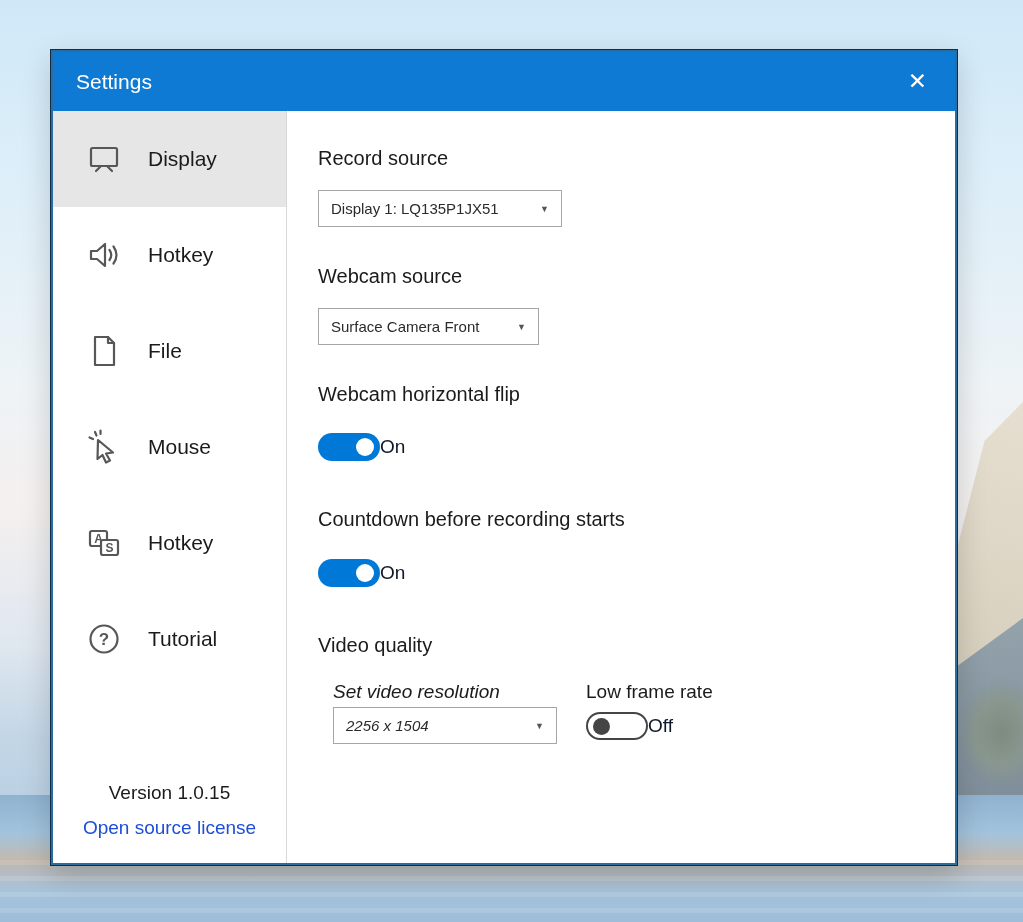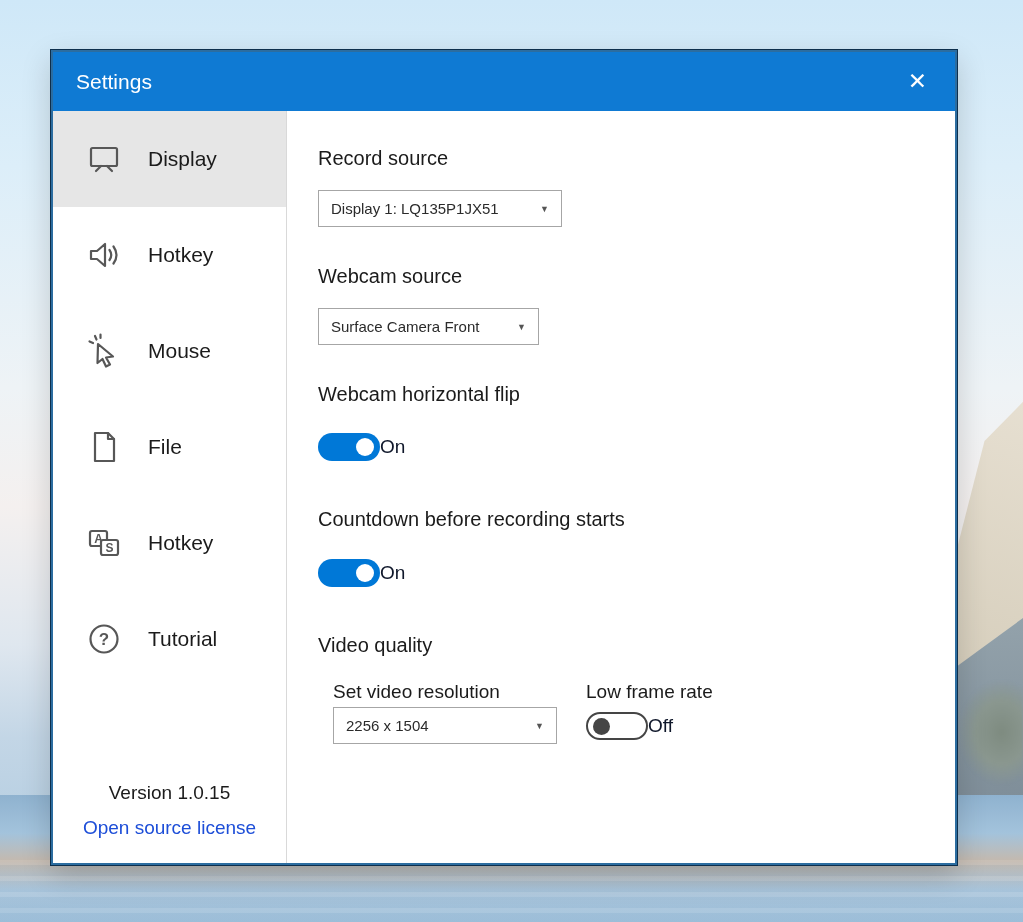--- a/index.html
+++ b/index.html
@@ -79,21 +79,21 @@
     cursor:pointer; flex:none; }
   .toggle.on { background:#0078d7; }
   .toggle.on .knob { position:absolute; right:6px; top:5px; width:18px;
     height:18px; border-radius:50%; background:#fff; }
   .toggle.off { background:#fff; border:2px solid #454545; }
   .toggle.off .knob { position:absolute; left:5px; top:4px; width:17px;
     height:17px; border-radius:50%; background:#454545; }
   .toggle-state { font-size:19px; color:#0f172a; }
 
   .vq-row { display:flex; margin-left:15px; }
-  .vq-col1 { width:224px; margin-right:29px; }
+  .vq-col1 { width:224px; margin-right:29px;font-style:italic; }
   .vq-label { font-size:19px; color:#1b1b1b; line-height:26px; margin-bottom:2px; }
   .vq-col2 .toggle-row { margin-top:7px; }
 </style>
 </head>
 <body>
 
 <div class="wallpaper">
   <div class="dune"></div>
   <div class="hill"></div>
   <div class="bushes"></div>
@@ -129,35 +129,35 @@
             <path d="M23.5 13 q3.5 5 0 10"></path>
             <path d="M27.5 9.5 q6 8.5 0 17"></path>
           </svg>
         </span>
         <span class="label">Hotkey</span>
       </div>
 
       <div class="nav-item">
         <span class="icon">
           <svg width="36" height="36" viewBox="0 0 36 36">
+            <path d="M9 4 h13 l6 6 v22 h-19 z"></path>
+            <path d="M22 4 v6 h6"></path>
+          </svg>
+        </span>
+        <span class="label">File</span>
+      </div>
+
+      <div class="nav-item">
+        <span class="icon">
+          <svg width="36" height="36" viewBox="0 0 36 36">
             <path d="M12 11 L27 23.5 L20 24.5 L24 31.5 L20 33.5 L16.5 26 L11.5 30 Z"></path>
             <path d="M9 3 L10.5 6.5 M3.5 8.5 L7 10 M14.5 1.5 L14.5 5"></path>
           </svg>
         </span>
         <span class="label">Mouse</span>
-      </div>
-
-      <div class="nav-item">
-        <span class="icon">
-          <svg width="36" height="36" viewBox="0 0 36 36">
-            <path d="M9 4 h13 l6 6 v22 h-19 z"></path>
-            <path d="M22 4 v6 h6"></path>
-          </svg>
-        </span>
-        <span class="label">File</span>
       </div>
 
       <div class="nav-item">
         <span class="icon">
           <svg width="36" height="36" viewBox="0 0 36 36">
             <rect x="4" y="6" width="17" height="15" rx="2"></rect>
             <text class="glyph-letter" x="12.5" y="18" font-size="12" text-anchor="middle">A</text>
             <rect x="15" y="15" width="17" height="15" rx="2" fill="#fff"></rect>
             <text class="glyph-letter" x="23.5" y="27" font-size="12" text-anchor="middle">S</text>
           </svg>

